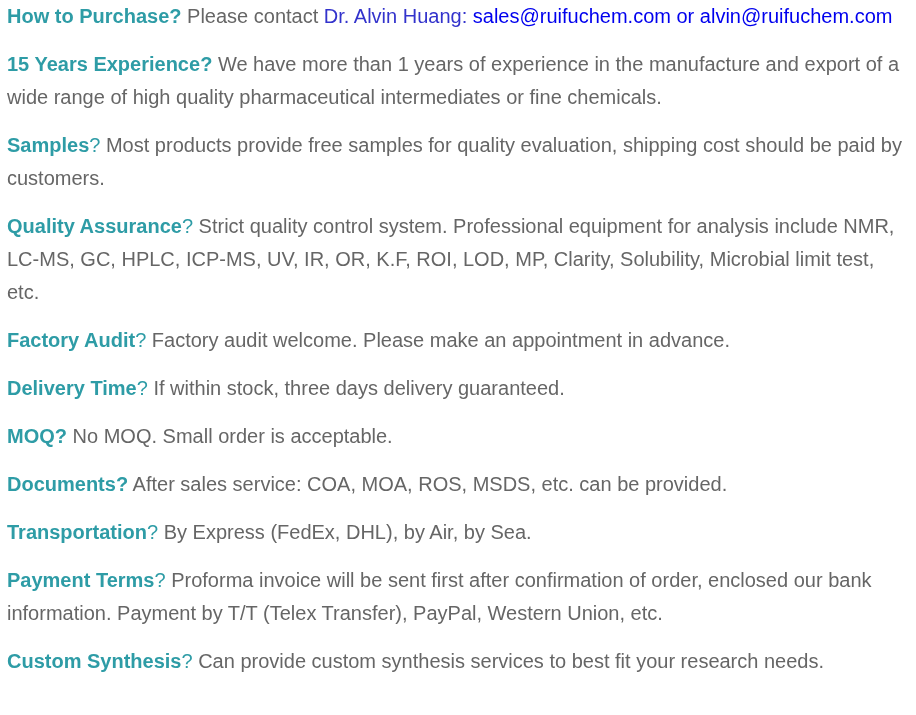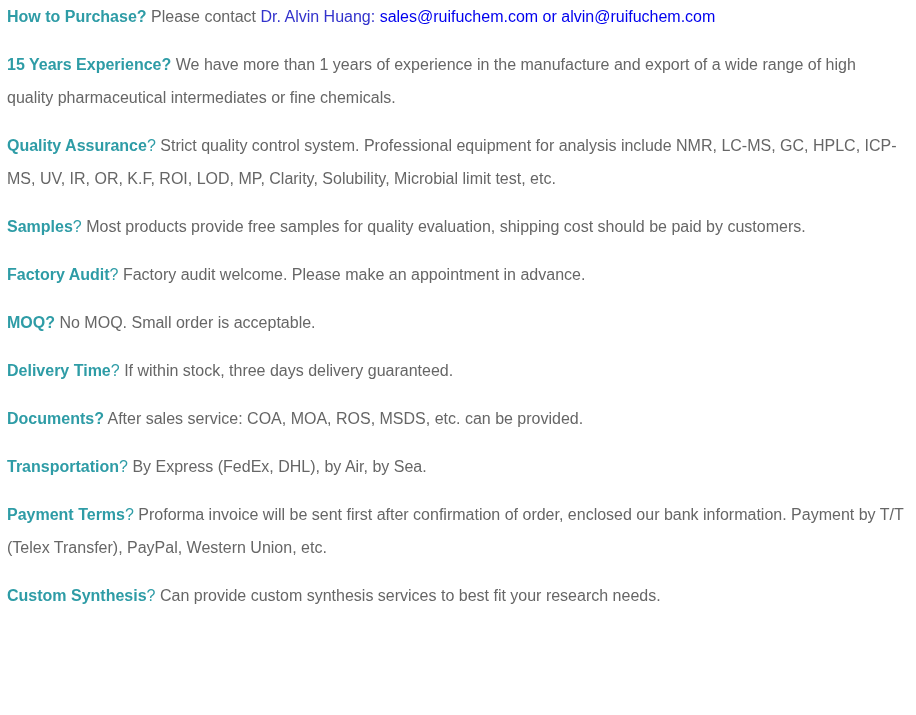--- a/index.html
+++ b/index.html
@@ -16,21 +16,21 @@
     height:715px;
     overflow:hidden;
     box-sizing:border-box;
   }
   .page{
     padding:0 10px 0 7px;
     box-sizing:border-box;
     width:916px;
   }
   p.faq{
-    font-size:16px;
+    font-size:20px;
     line-height:33px;
     color:var(--gray);
     margin:0 0 15px 0;
   }
   .q-label{
     color:var(--teal);
     font-weight:bold;
   }
   .q-mark{
     color:var(--teal);
@@ -42,23 +42,23 @@
   .seg-link{color:var(--link-blue);cursor:pointer;}
   .seg-linktext{color:var(--link-blue);}
 </style>
 </head>
 <body>
 
 <div class="page">
   <div id="faq-list">
       <p class="faq"><span class="q-label">How to Purchase</span><span class="q-mark bold">?</span> <span class="seg-text">Please contact </span><span class="seg-contact">Dr. Alvin Huang: </span><span class="seg-link">sales@ruifuchem.com</span><span class="seg-linktext"> or </span><span class="seg-link">alvin@ruifuchem.com</span></p>
       <p class="faq"><span class="q-label">15 Years Experience</span><span class="q-mark bold">?</span> <span class="seg-text">We have more than 1 years of experience in the manufacture and export of a wide range of high quality pharmaceutical intermediates or fine chemicals.</span></p>
+      <p class="faq"><span class="q-label">Samples</span><span class="q-mark">?</span> <span class="seg-text">Most products provide free samples for quality evaluation, shipping cost should be paid by customers.</span></p>
       <p class="faq"><span class="q-label">Quality Assurance</span><span class="q-mark">?</span> <span class="seg-text">Strict quality control system. Professional equipment for analysis include NMR, LC-MS, GC, HPLC, ICP-MS, UV, IR, OR, K.F, ROI, LOD, MP, Clarity, Solubility, Microbial limit test, etc.</span></p>
-      <p class="faq"><span class="q-label">Samples</span><span class="q-mark">?</span> <span class="seg-text">Most products provide free samples for quality evaluation, shipping cost should be paid by customers.</span></p>
       <p class="faq"><span class="q-label">Factory Audit</span><span class="q-mark">?</span> <span class="seg-text">Factory audit welcome. Please make an appointment in advance.</span></p>
+      <p class="faq"><span class="q-label">Delivery Time</span><span class="q-mark">?</span> <span class="seg-text">If within stock, three days delivery guaranteed.</span></p>
       <p class="faq"><span class="q-label">MOQ</span><span class="q-mark bold">?</span> <span class="seg-text">No MOQ. Small order is acceptable.</span></p>
-      <p class="faq"><span class="q-label">Delivery Time</span><span class="q-mark">?</span> <span class="seg-text">If within stock, three days delivery guaranteed.</span></p>
       <p class="faq"><span class="q-label">Documents</span><span class="q-mark bold">?</span> <span class="seg-text">After sales service: COA, MOA, ROS, MSDS, etc. can be provided.</span></p>
       <p class="faq"><span class="q-label">Transportation</span><span class="q-mark">?</span> <span class="seg-text">By Express (FedEx, DHL), by Air, by Sea.</span></p>
       <p class="faq"><span class="q-label">Payment Terms</span><span class="q-mark">?</span> <span class="seg-text">Proforma invoice will be sent first after confirmation of order, enclosed our bank information. Payment by T/T (Telex Transfer), PayPal, Western Union, etc.</span></p>
       <p class="faq"><span class="q-label">Custom Synthesis</span><span class="q-mark">?</span> <span class="seg-text">Can provide custom synthesis services to best fit your research needs.</span></p>
     </div>
 </div>
 
 </body></html>

